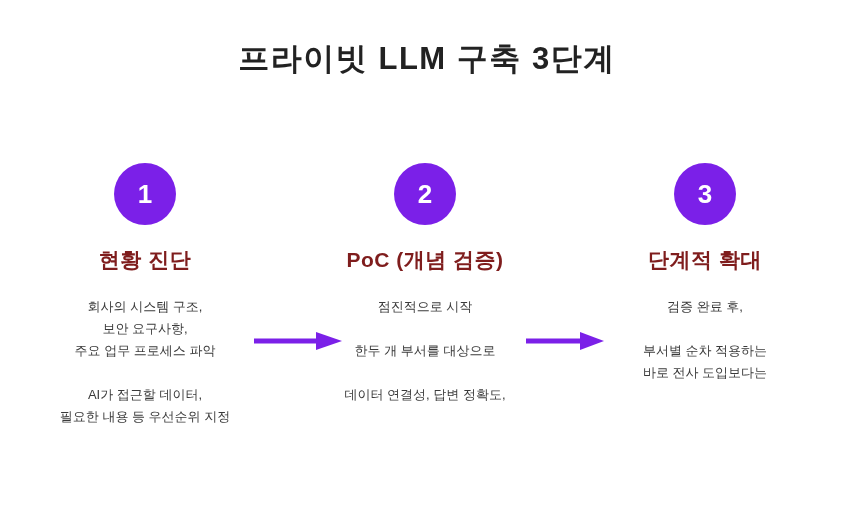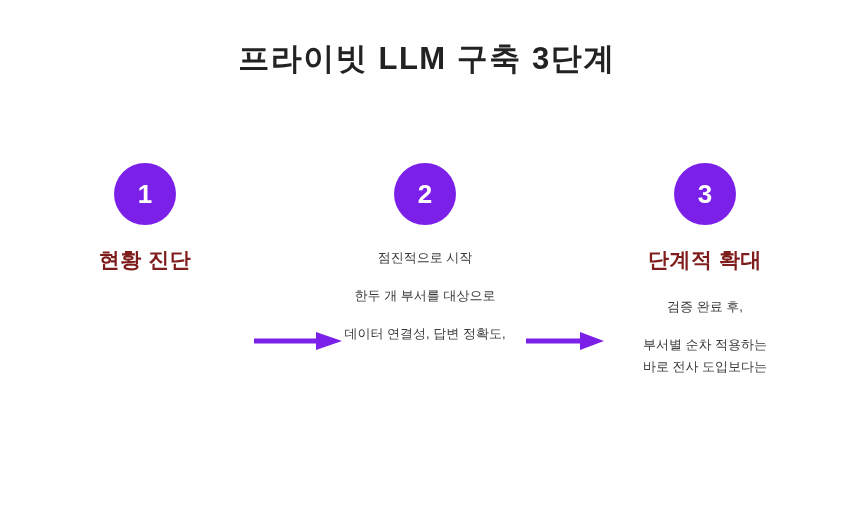--- a/index.html
+++ b/index.html
@@ -83,21 +83,21 @@
 
   .step-body {
     margin-top: 22px;
   }
   .para {
     font-size: 13px;
     color: #3a3a3a;
     line-height: 22px;
   }
   .para + .para {
-    margin-top: 16px;
+    margin-top: 22px;
   }
   .para-line {
     display: block;
     white-space: nowrap;
   }
 
   
   .arrow {
     position: absolute;
     top: 331px;
@@ -114,26 +114,38 @@
 
   <div class="title">프라이빗 LLM 구축 3단계</div>
 
   <div class="steps">
 
     <div class="step step-1">
       <div class="step-circle">
         <span class="step-number">1</span>
       </div>
       <div class="step-heading">현황 진단</div>
+      <div class="step-body">
+        <div class="para">
+          <span class="para-line">회사의 시스템 구조,</span>
+          <span class="para-line">보안 요구사항,</span>
+          <span class="para-line">주요 업무 프로세스 파악</span>
+        </div>
+        <div class="para">
+          <span class="para-line">AI가 접근할 데이터,</span>
+          <span class="para-line">필요한 내용 등 우선순위 지정</span>
+        </div>
+      </div>
     </div>
 
     <div class="step step-2">
       <div class="step-circle">
         <span class="step-number">2</span>
       </div>
+      <div class="step-heading">PoC (개념 검증)</div>
       <div class="step-body">
         <div class="para">
           <span class="para-line">점진적으로 시작</span>
         </div>
         <div class="para">
           <span class="para-line">한두 개 부서를 대상으로</span>
         </div>
         <div class="para">
           <span class="para-line">데이터 연결성, 답변 정확도,</span>
         </div>

